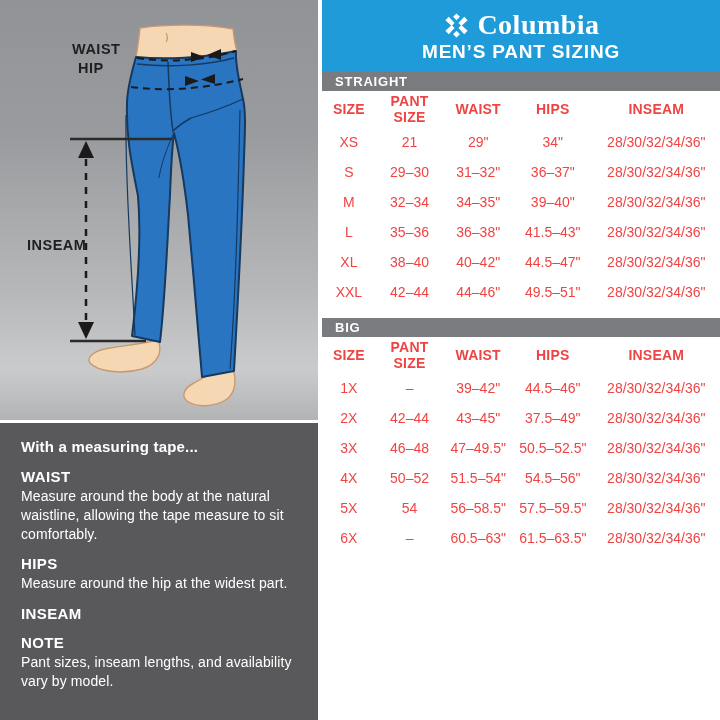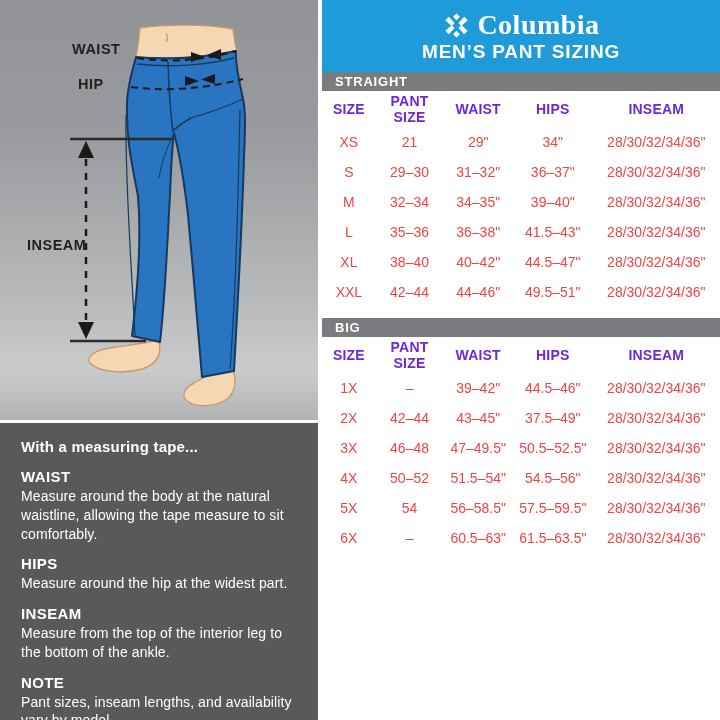--- a/index.html
+++ b/index.html
@@ -6,21 +6,21 @@
   .stage{position:relative;width:720px;height:720px;background:#fff;overflow:hidden;
          font-family:"Liberation Sans",sans-serif;}
 
   
   .left-panel{position:absolute;left:0;top:0;width:318px;height:720px;}
   .diagram{position:absolute;left:0;top:0;width:318px;height:420px;
            background:linear-gradient(180deg,#929396 0%,#9a9b9e 32%,#b7b8ba 70%,#cacbcc 88%,#b2b3b5 100%);}
   .diagram svg{position:absolute;left:0;top:0;}
   .diag-label{position:absolute;color:#1f1f1f;font-weight:700;font-size:14.5px;letter-spacing:.5px;}
   .lbl-waist{left:72px;top:41px;}
-  .lbl-hip{left:78px;top:76px;}
+  .lbl-hip{left:78px;top:60px;}
   .lbl-inseam{left:27px;top:237px;}
 
   .instructions{position:absolute;left:0;top:423px;width:318px;height:297px;
                 background:#59595B;color:#fff;box-sizing:border-box;padding:15px 24px 10px 21px;}
   .instr-intro{font-weight:700;font-size:15px;margin:0 0 13px 0;letter-spacing:.2px;}
   .instr-block{margin-bottom:12px;}
   .instr-heading{font-weight:700;font-size:15px;letter-spacing:.4px;margin-bottom:2px;}
   .instr-text{font-size:14px;line-height:1.34;letter-spacing:.1px;}
 
   
@@ -30,21 +30,21 @@
   .logo-row{display:flex;align-items:center;gap:6px;}
   .wordmark{font-family:"Liberation Serif",serif;font-weight:700;font-size:28px;color:#fff;
             letter-spacing:.5px;line-height:1;}
   .header-title{color:#fff;font-weight:700;font-size:19px;letter-spacing:.8px;line-height:1;margin-top:3px;}
 
   .band{height:19px;background:#7A7B7E;color:#fff;display:flex;align-items:center;
         padding-left:13px;font-weight:700;font-size:13px;letter-spacing:.8px;}
   .band + table{margin-bottom:0;}
   .sizes-table{width:100%;border-collapse:collapse;table-layout:fixed;}
   .sizes-table th{height:36px;vertical-align:middle;text-align:center;
-                  font-size:14px;font-weight:700;color:#6d28d9;letter-spacing:.2px;padding:0;}
+                  font-size:14px;font-weight:700;color:#ef4444;letter-spacing:.2px;padding:0;}
   .sizes-table td{height:30px;vertical-align:middle;text-align:center;
                   font-size:14px;color:#ef4444;padding:0;}
   .table-sect-big{margin-top:11px;}
 </style>
 </head>
 <body>
 
 <div class="stage">
 
   <div class="left-panel">
@@ -100,21 +100,20 @@
           <div class="instr-block">
             <div class="instr-heading">WAIST</div>
             <div class="instr-text">Measure around the body at the natural waistline, allowing the tape measure to sit comfortably.</div>
           </div>
           <div class="instr-block">
             <div class="instr-heading">HIPS</div>
             <div class="instr-text">Measure around the hip at the widest part.</div>
           </div>
           <div class="instr-block">
             <div class="instr-heading">INSEAM</div>
-            <div class="instr-text">Measure from the top of the interior leg to the bottom of the ankle.</div>
           </div>
           <div class="instr-block">
             <div class="instr-heading">NOTE</div>
             <div class="instr-text">Pant sizes, inseam lengths, and availability vary by model.</div>
           </div>
         </div>
     </div>
   </div>
 
   <div class="right-panel">

